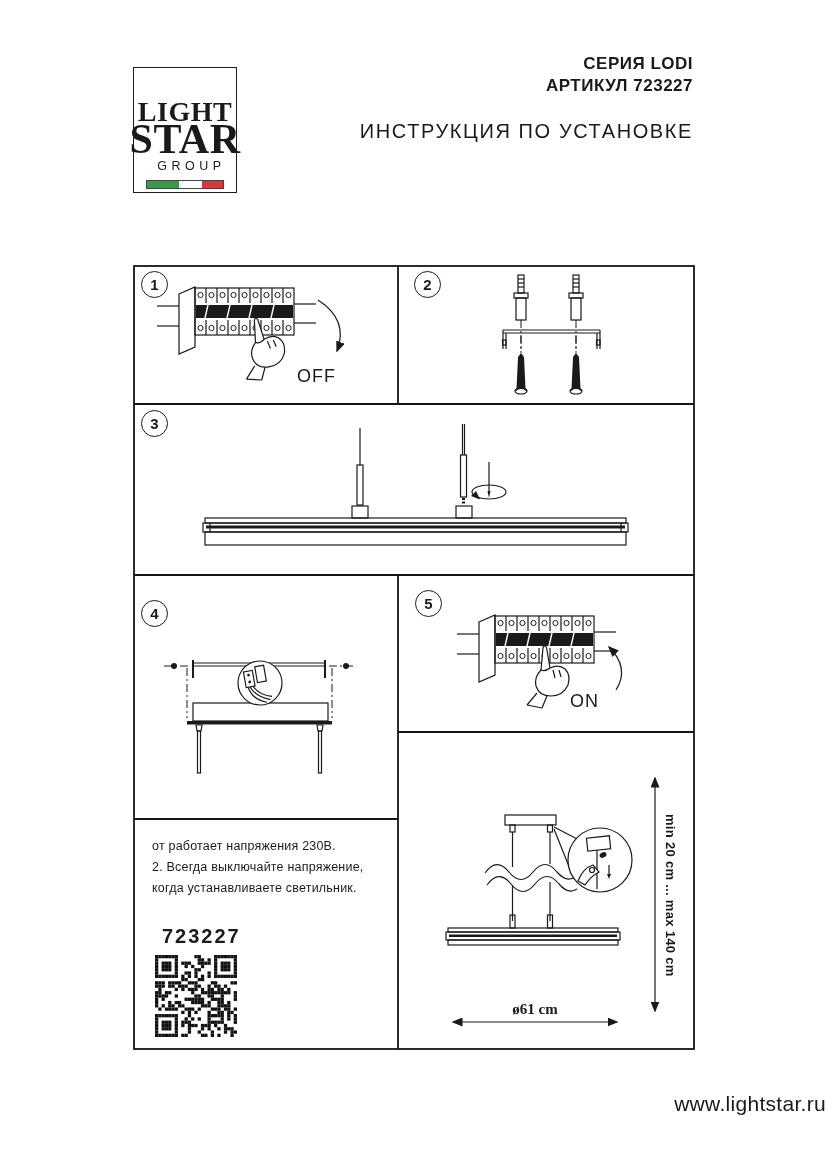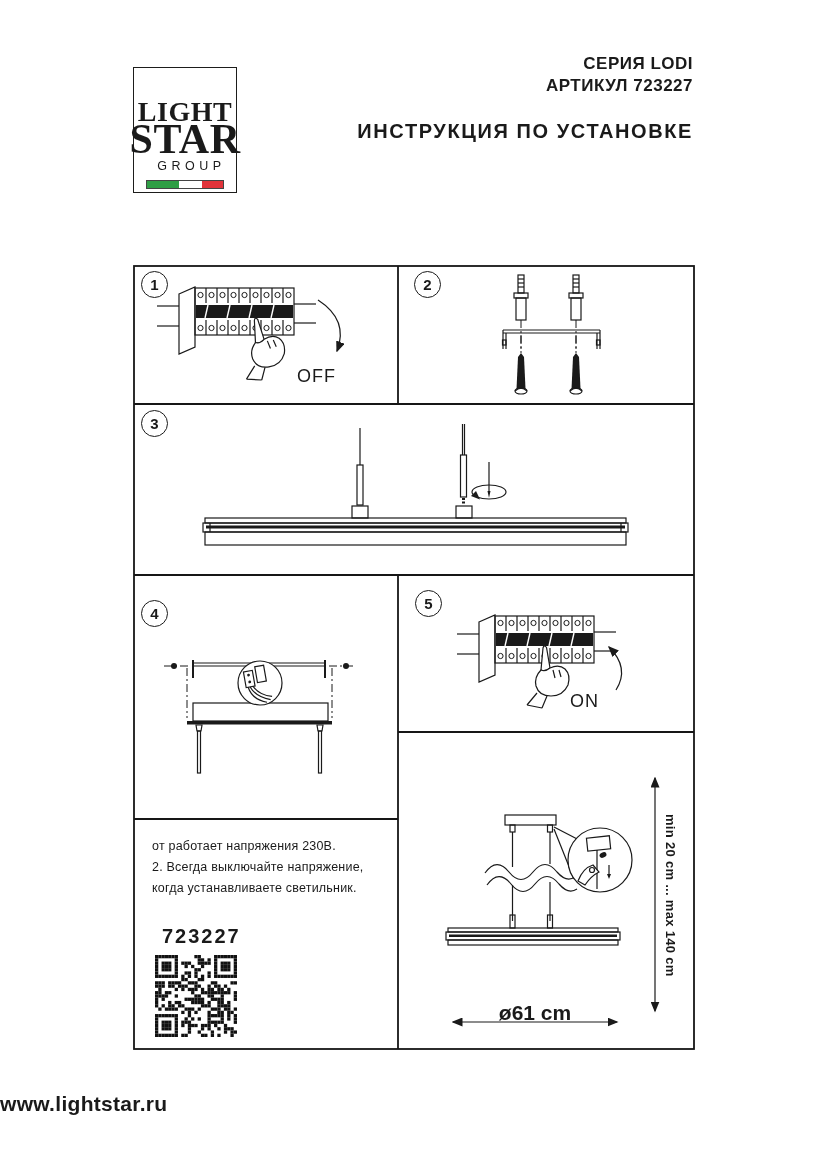--- a/index.html
+++ b/index.html
@@ -10,38 +10,38 @@
         box-sizing:border-box;display:flex;flex-direction:column;align-items:center;padding-top:31px;}
   .logo-light{font-family:"Liberation Serif", serif;font-weight:700;font-size:28px;line-height:26px;letter-spacing:.5px;}
   .logo-star{font-family:"Liberation Serif", serif;font-weight:700;font-size:42px;line-height:29px;letter-spacing:.5px;}
   .logo-group{font-size:12.5px;letter-spacing:4.5px;margin-top:5px;margin-left:13px;font-weight:400;}
   .logo-flag{margin-top:7px;width:78px;height:9px;display:flex;border:1px solid #444;box-sizing:border-box;}
   .flag-green{width:42%;height:100%;}
   .flag-white{width:31%;height:100%;background:#fff;}
   .flag-red{width:27%;height:100%;}
   .header-text{position:absolute;top:53px;right:133px;text-align:right;}
   .series,.article{font-size:17px;font-weight:700;line-height:22px;letter-spacing:.5px;}
-  .doc-title{margin-top:21px;font-size:20px;font-weight:700;line-height:27px;letter-spacing:1.6px;}
+  .doc-title{margin-top:21px;font-size:20px;font-weight:400;line-height:27px;letter-spacing:1.6px;}
   
   .board{position:absolute;left:133px;top:265px;width:562px;height:785px;}
   .board svg.art{position:absolute;left:0;top:0;}
   .step-circle{position:absolute;width:27px;height:27px;border:1.5px solid #1a1a1a;border-radius:50%;
         box-sizing:border-box;display:flex;align-items:center;justify-content:center;
         font-size:15px;font-weight:700;background:#fff;}
   .switch-label{position:absolute;font-size:18px;font-weight:400;letter-spacing:1px;}
   .notes{position:absolute;left:19px;top:571px;font-size:12.5px;line-height:21px;letter-spacing:.2px;}
   .article-num{position:absolute;left:29px;top:660px;font-size:20px;font-weight:700;letter-spacing:2px;}
   .qr{position:absolute;left:22px;top:690px;width:82px;height:82px;}
   .dim-v{position:absolute;left:527px;top:513px;height:234px;width:20px;
         writing-mode:vertical-rl;display:flex;align-items:center;justify-content:center;
         font-size:13px;font-weight:700;letter-spacing:.3px;}
   .dim-h{position:absolute;left:352px;top:736px;width:100px;text-align:center;
-        font-size:21px;font-weight:700;}
-  .footer{position:absolute;left:0;top:1092px;width:826px;text-align:left;
-        font-size:21px;font-weight:700;letter-spacing:.3px;}
+        font-size:15px;font-weight:700;font-family:Liberation Serif, serif;}
+  .footer{position:absolute;left:0;top:1092px;width:826px;text-align:right;
+        font-size:21px;font-weight:400;letter-spacing:.3px;}
   
   .ln{stroke:#1a1a1a;fill:none;stroke-width:1.2px;}
   .thk{stroke:#1a1a1a;fill:none;stroke-width:2px;}
   .fillk{fill:#1a1a1a;stroke:none;}
   .wf{fill:#ffffff;stroke:#1a1a1a;stroke-width:1.2px;}
   .dd{stroke:#1a1a1a;fill:none;stroke-width:1px;stroke-dasharray:8 3 2 3;}
   .grid{stroke:#161616;fill:none;stroke-width:1.8px;}
 </style>
 </head>
 <body>

